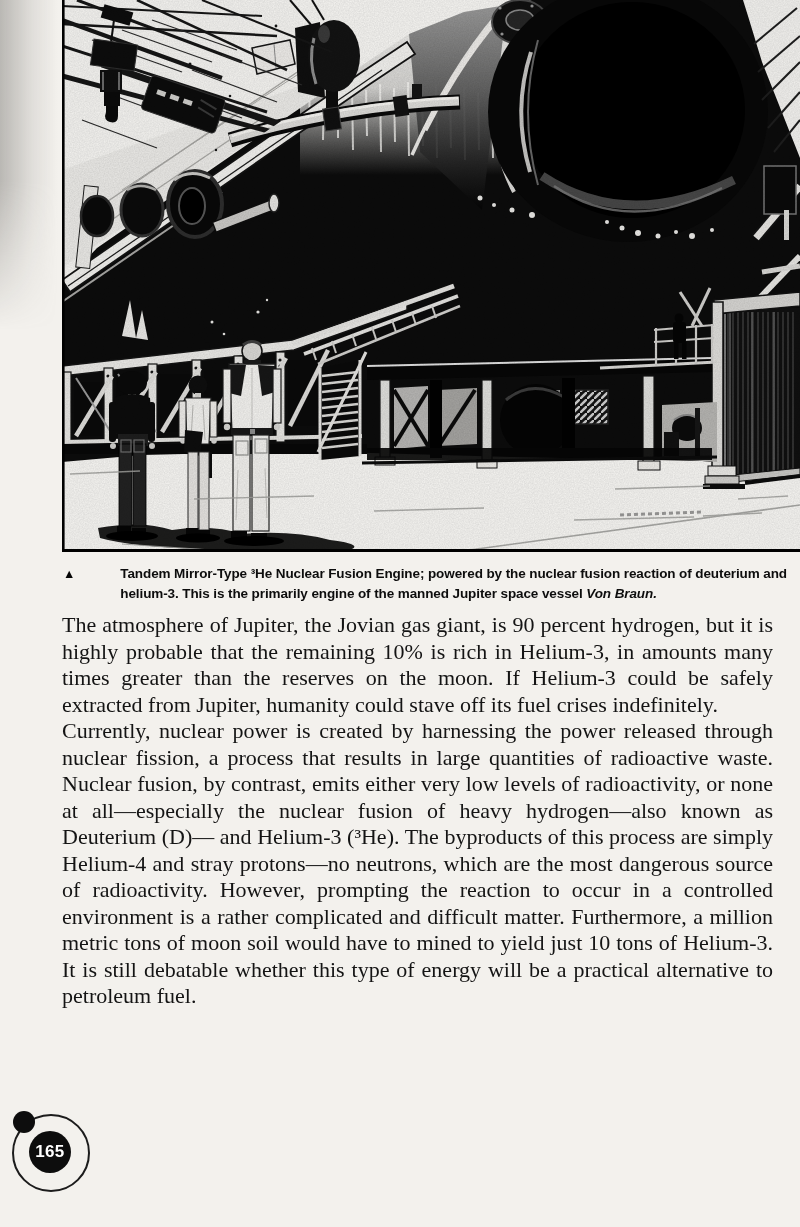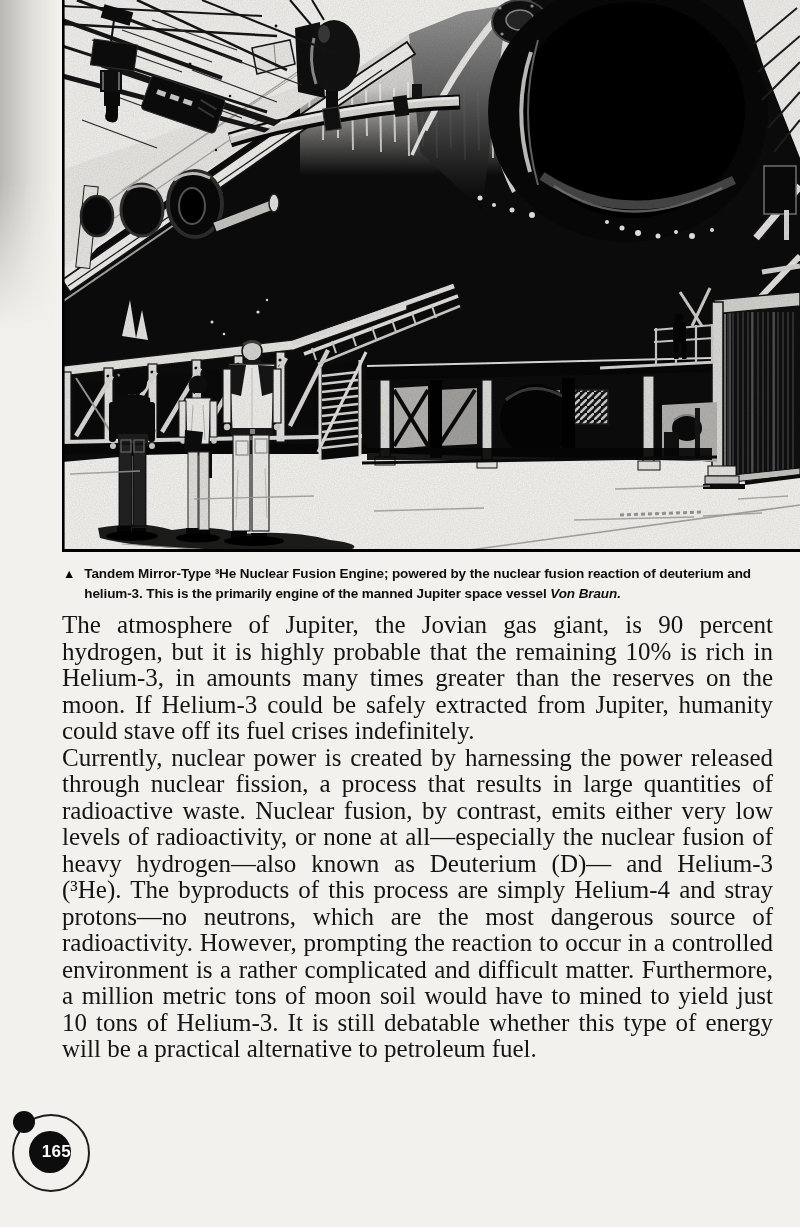--- a/index.html
+++ b/index.html
@@ -16,39 +16,39 @@
     mask-image:linear-gradient(180deg,#000 55%,transparent);
   }
   .panel{position:absolute;left:62px;top:0;width:738px;height:552px;}
   .caption{
     position:absolute;left:63px;top:564px;width:726px;
     display:flex;gap:9px;
     font-weight:700;font-size:13.5px;line-height:20px;color:#0d0d0d;
     letter-spacing:-0.1px;
   }
   .caption .tri{flex:0 0 auto;font-size:12.5px;line-height:20px;color:#050505;}
-  .caption .cap-body{flex:1 1 auto;}
+  .caption .cap-body{flex:1 1 auto;margin-left:36px;}
   .caption .vessel{font-style:italic;}
   .bodytext{
     position:absolute;left:62px;top:612px;width:711px;
     font-family:"Liberation Serif","DejaVu Serif",serif;
-    font-size:25px;line-height:26.5px;color:#141414;
+    font-size:22px;line-height:26.5px;color:#141414;
     text-align:justify;
   }
   .bodytext p{margin:0 0 0 0;}
   .bodytext p + p{}
   .badge{position:absolute;left:0;top:1100px;width:120px;height:120px;}
   .orbit{
     position:absolute;left:12px;top:14px;width:74px;height:74px;
     border:2.5px solid #1c1c1c;border-radius:50%;
   }
   .nucleus{
     position:absolute;left:29px;top:31px;width:42px;height:42px;border-radius:50%;
     background:#0d0d0d;color:#fff;
-    font-weight:700;font-size:17px;line-height:42px;text-align:right;letter-spacing:.3px;
+    font-weight:700;font-size:17px;line-height:42px;text-align:center;letter-spacing:.3px;
   }
   .electron{
     position:absolute;left:13px;top:11px;width:22px;height:22px;border-radius:50%;
     background:#0d0d0d;
   }
 </style>
 </head>
 <body>
 
 <div class="page">

